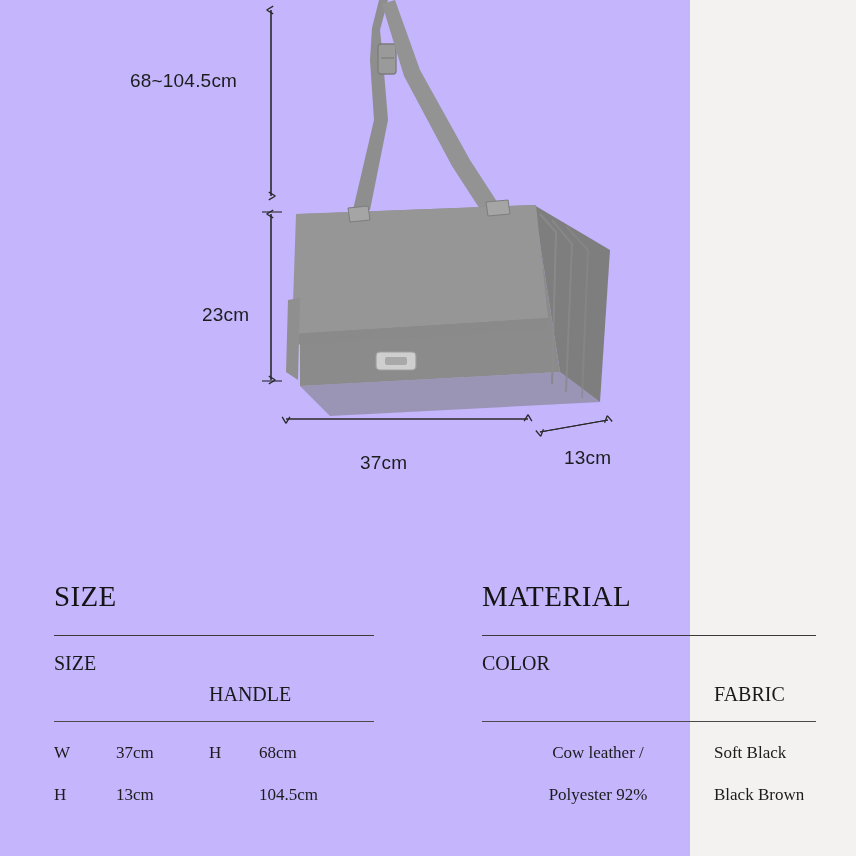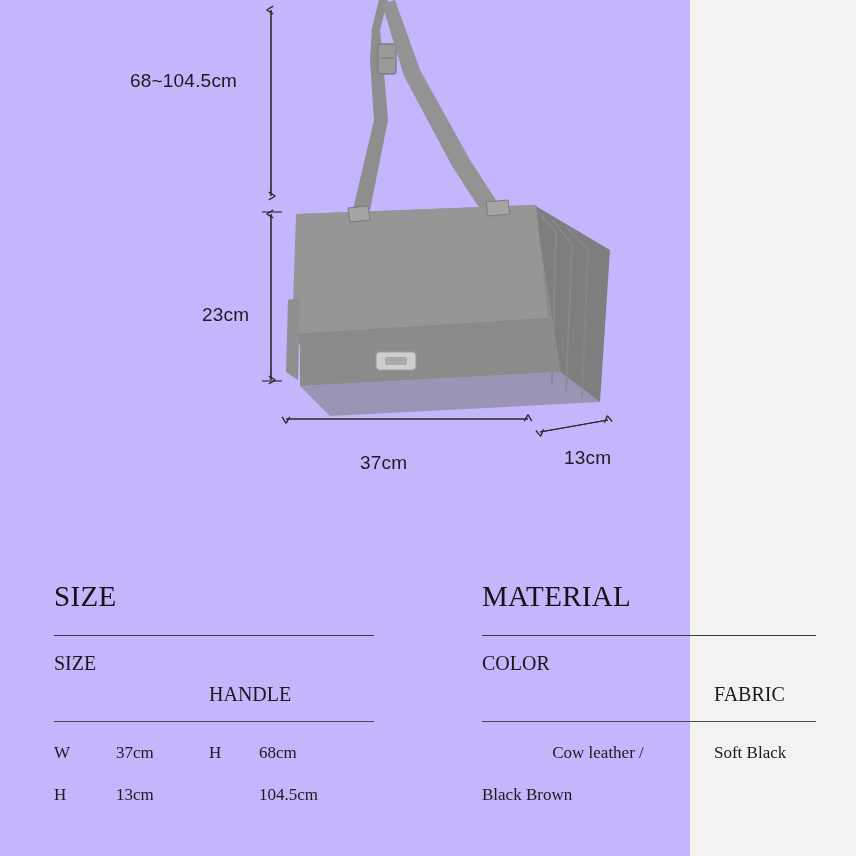--- a/index.html
+++ b/index.html
@@ -203,19 +203,20 @@
         <div class="c1" style="width:232px">COLOR</div>
         <div class="c2">FABRIC</div>
       </div>
       <div class="rule light"></div>
       <div class="spec-rows">
         <div class="mat-row">
           <div class="m1">Cow leather /</div>
           <div class="m2">Soft Black</div>
         </div>
         <div class="mat-row">
+          <div class="m1">Polyester 92%</div>
           <div class="m2">Black Brown</div>
         </div>
       </div>
     </div>
 
   </div>
 </div>
 
 </body></html>

